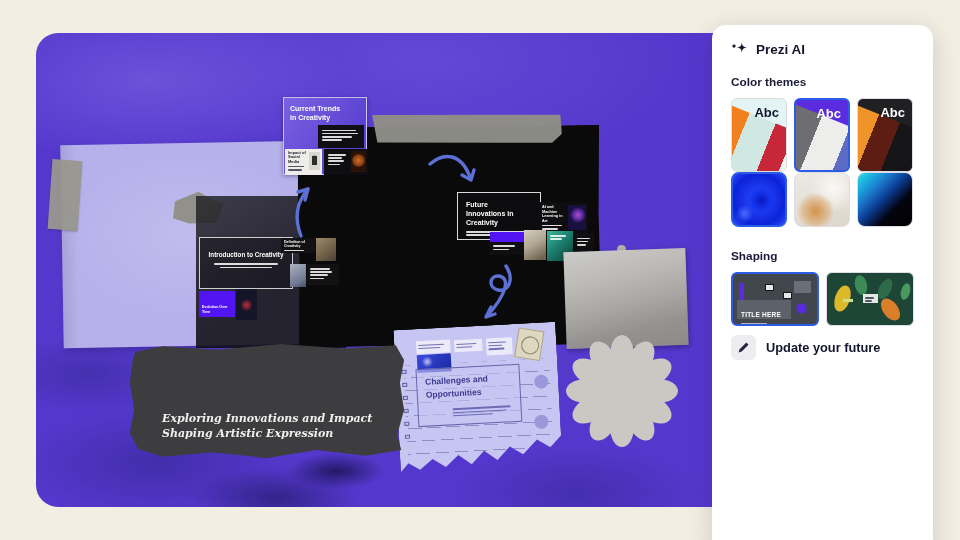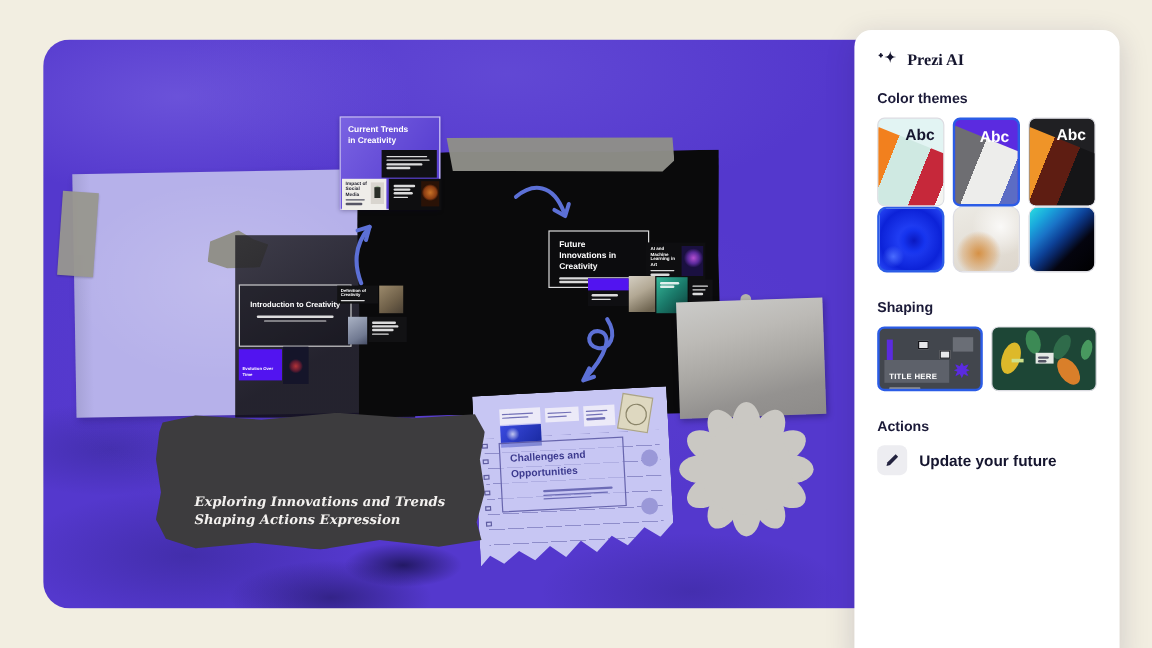--- a/index.html
+++ b/index.html
@@ -128,21 +128,21 @@
   .b { height:1.6px; background:rgba(255,255,255,.85); margin:1.6px 0; border-radius:1px; }
   .bd { background:rgba(42,42,64,.78); }
   .bp { background:rgba(92,90,170,.85); }
 
   .arrows { position:absolute; left:0; top:0; width:702px; height:474px; pointer-events:none; }
 
   
   #sidebar { position:absolute; left:712px; top:25px; width:221px; height:530px; background:#fff;
     border-radius:14px; box-shadow:0 6px 24px rgba(40,30,80,.18); padding:16px 19px; }
   .sb-header { display:flex; align-items:center; gap:8px; margin-bottom:13px; }
-  .sb-title { font-size:13.5px; font-weight:bold; color:#15152e;font-family:Liberation Serif, serif; }
+  .sb-title { font-size:13.5px; font-weight:bold; color:#15152e; }
   .sb-bubble { background:#edeafb; border-radius:12px; padding:11px 13px; font-size:12.8px; line-height:1.34; color:#201e3e; }
   .sb-label { font-size:11.8px; font-weight:bold; color:#1b1a38; margin-bottom:9px; }
   .sb-row { display:flex; gap:7px; }
   .mt1 { margin-top:17px; } .mt2 { margin-top:22px; }
 
   .swatch { position:relative; width:56px; height:74px; border-radius:6px; overflow:hidden;
     border:1px solid #dcdce2; cursor:pointer; }
   .swatch.selected { border:2px solid #2b5ce6; }
   .swatch .abc { position:absolute; top:6px; right:7px; font-size:13px; font-weight:bold; }
   .stripes { position:absolute; left:-16px; bottom:-18px; width:94px; height:68px; transform:rotate(22deg); }
@@ -328,21 +328,21 @@
           <div class="b bp" style="width:58px"></div>
             <div class="b bp" style="width:54px"></div>
             <div class="b bp" style="width:40px"></div>
         </div>
       </div>
       <div class="np-dot" style="left:138px;top:52px"></div>
       <div class="np-dot" style="left:136px;top:92px"></div>
     </div>
 
     <div class="abs hero-panel">
-      <div class="hero-sub">Exploring Innovations and Trends Shaping Actions Expression</div>
+      <div class="hero-sub">Exploring Innovations and Impact Shaping Artistic Expression</div>
     </div>
 
     <svg class="arrows" viewBox="0 0 702 474">
       <g fill="none" stroke="#5c70d6" stroke-width="3.4" stroke-linecap="round">
         <path d="M 265 203 C 258 185, 260 170, 272 156"></path>
         <path d="M 272 156 L 262 159 M 272 156 L 269 167"></path>
         <path d="M 394 131 C 408 119, 425 120, 434 144"></path>
         <path d="M 435 147 L 426 142 M 435 147 L 438 137"></path>
         <path d="M 470 233 C 479 247, 472 259, 462 257 C 452 255, 453 242, 463 243 C 475 245, 470 262, 451 283"></path>
         <path d="M 450 284 L 459 281 M 450 284 L 455 274"></path>
@@ -404,21 +404,20 @@
         <div class="leaf l4"></div>
         <div class="leaf l5"></div>
         <div class="ybar"></div>
         <div class="wcard">
             <div class="b bd" style="width:9px"></div>
             <div class="b bd" style="width:7px"></div>
           </div>
       </div>
     </div>
 
-    <div class="sb-label mt2">Actions</div>
     <div class="action-row">
       <div class="action-icon">
         <svg width="13" height="13" viewBox="0 0 16 16">
             <path d="M2 14 L3.2 10.2 L11.5 1.9 L14.1 4.5 L5.8 12.8 Z" fill="#23233f"></path>
           </svg>
       </div>
       <span class="action-label">Update your future</span>
     </div>
   </div>
 

